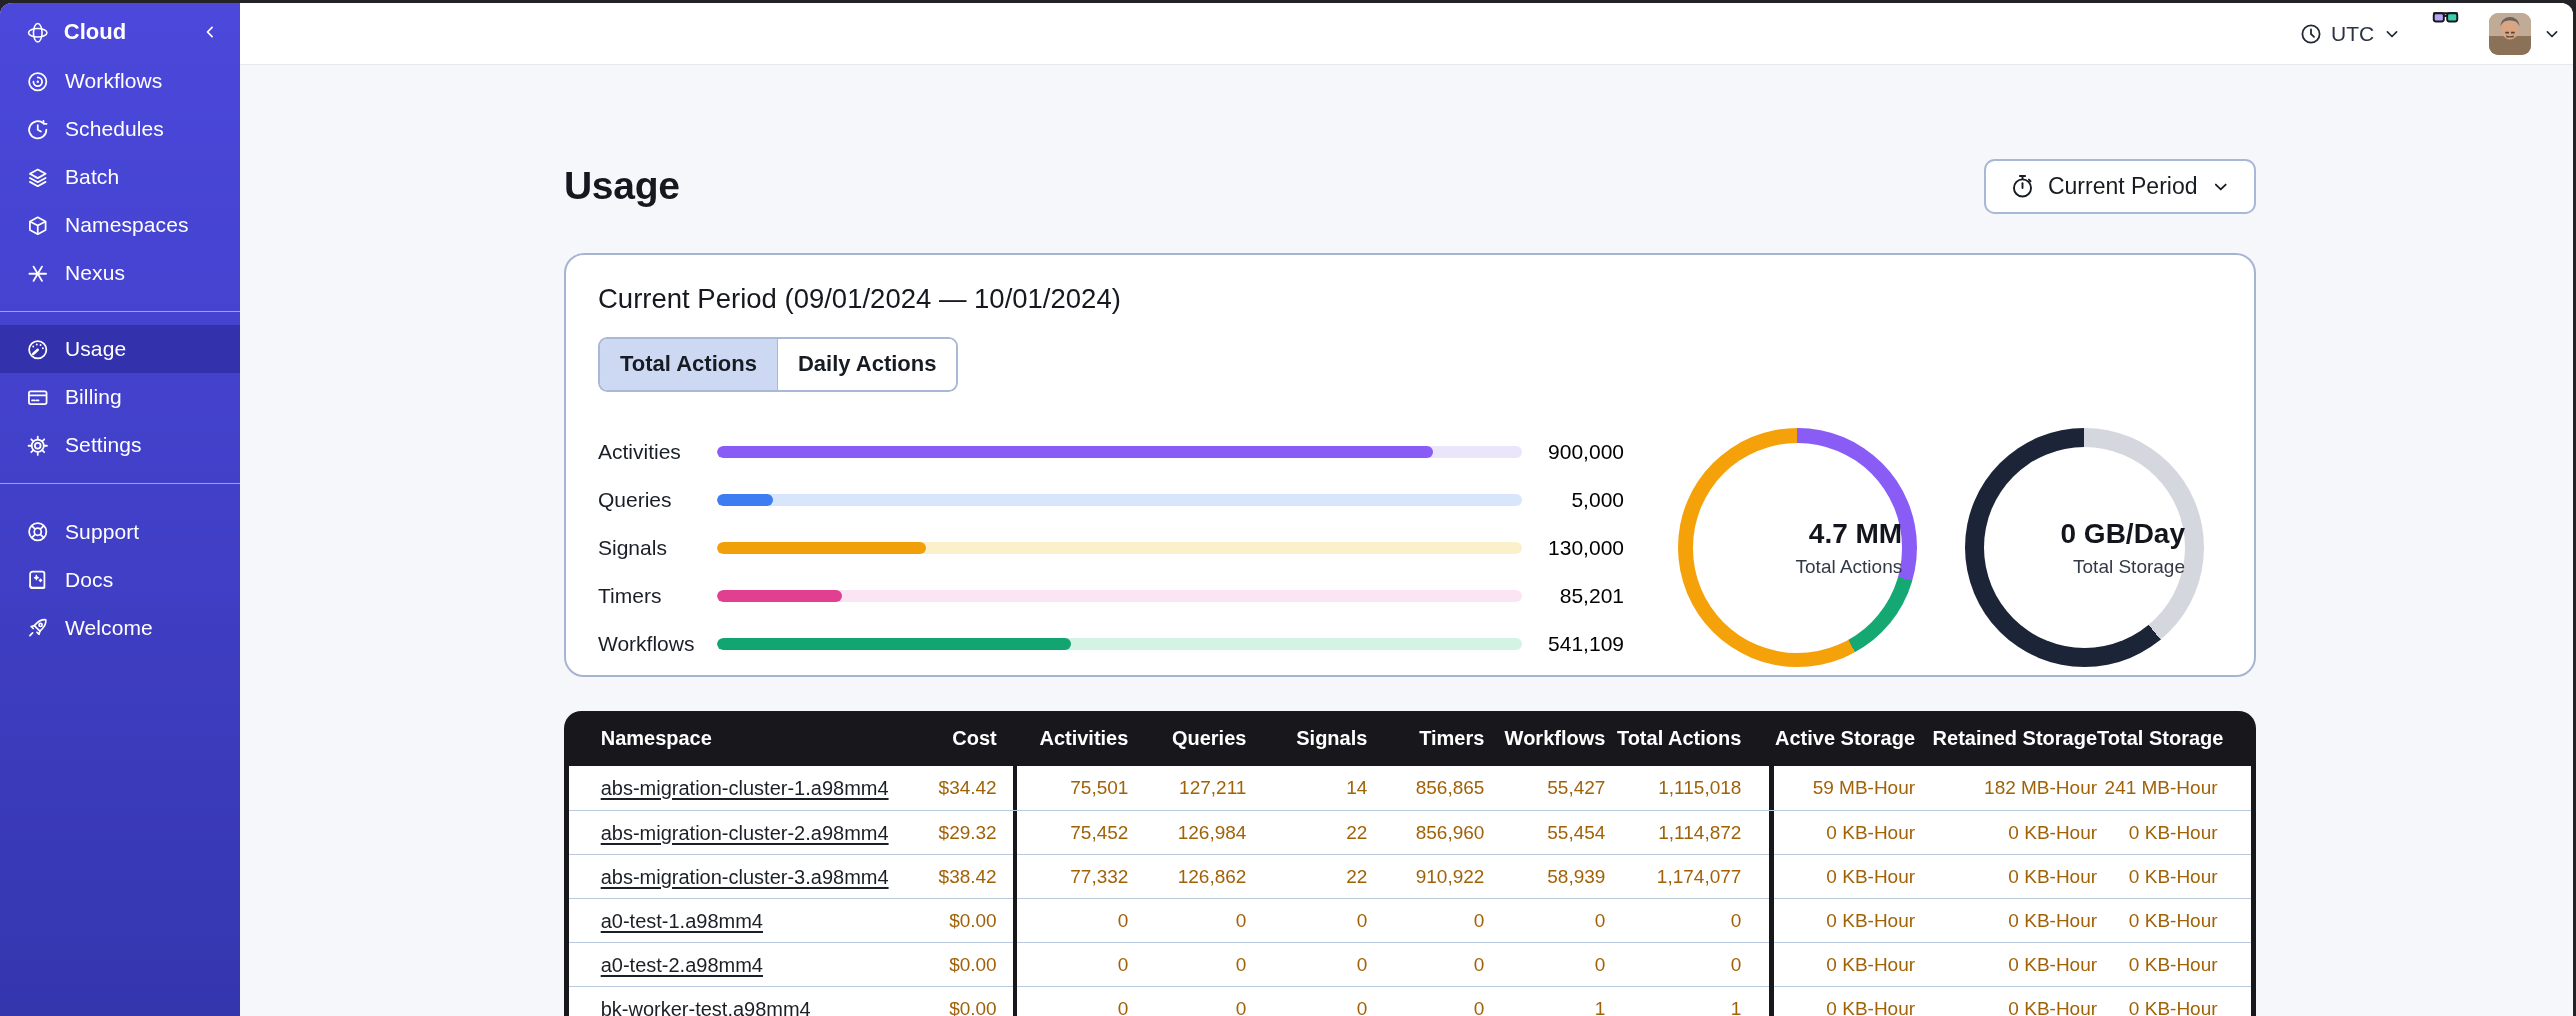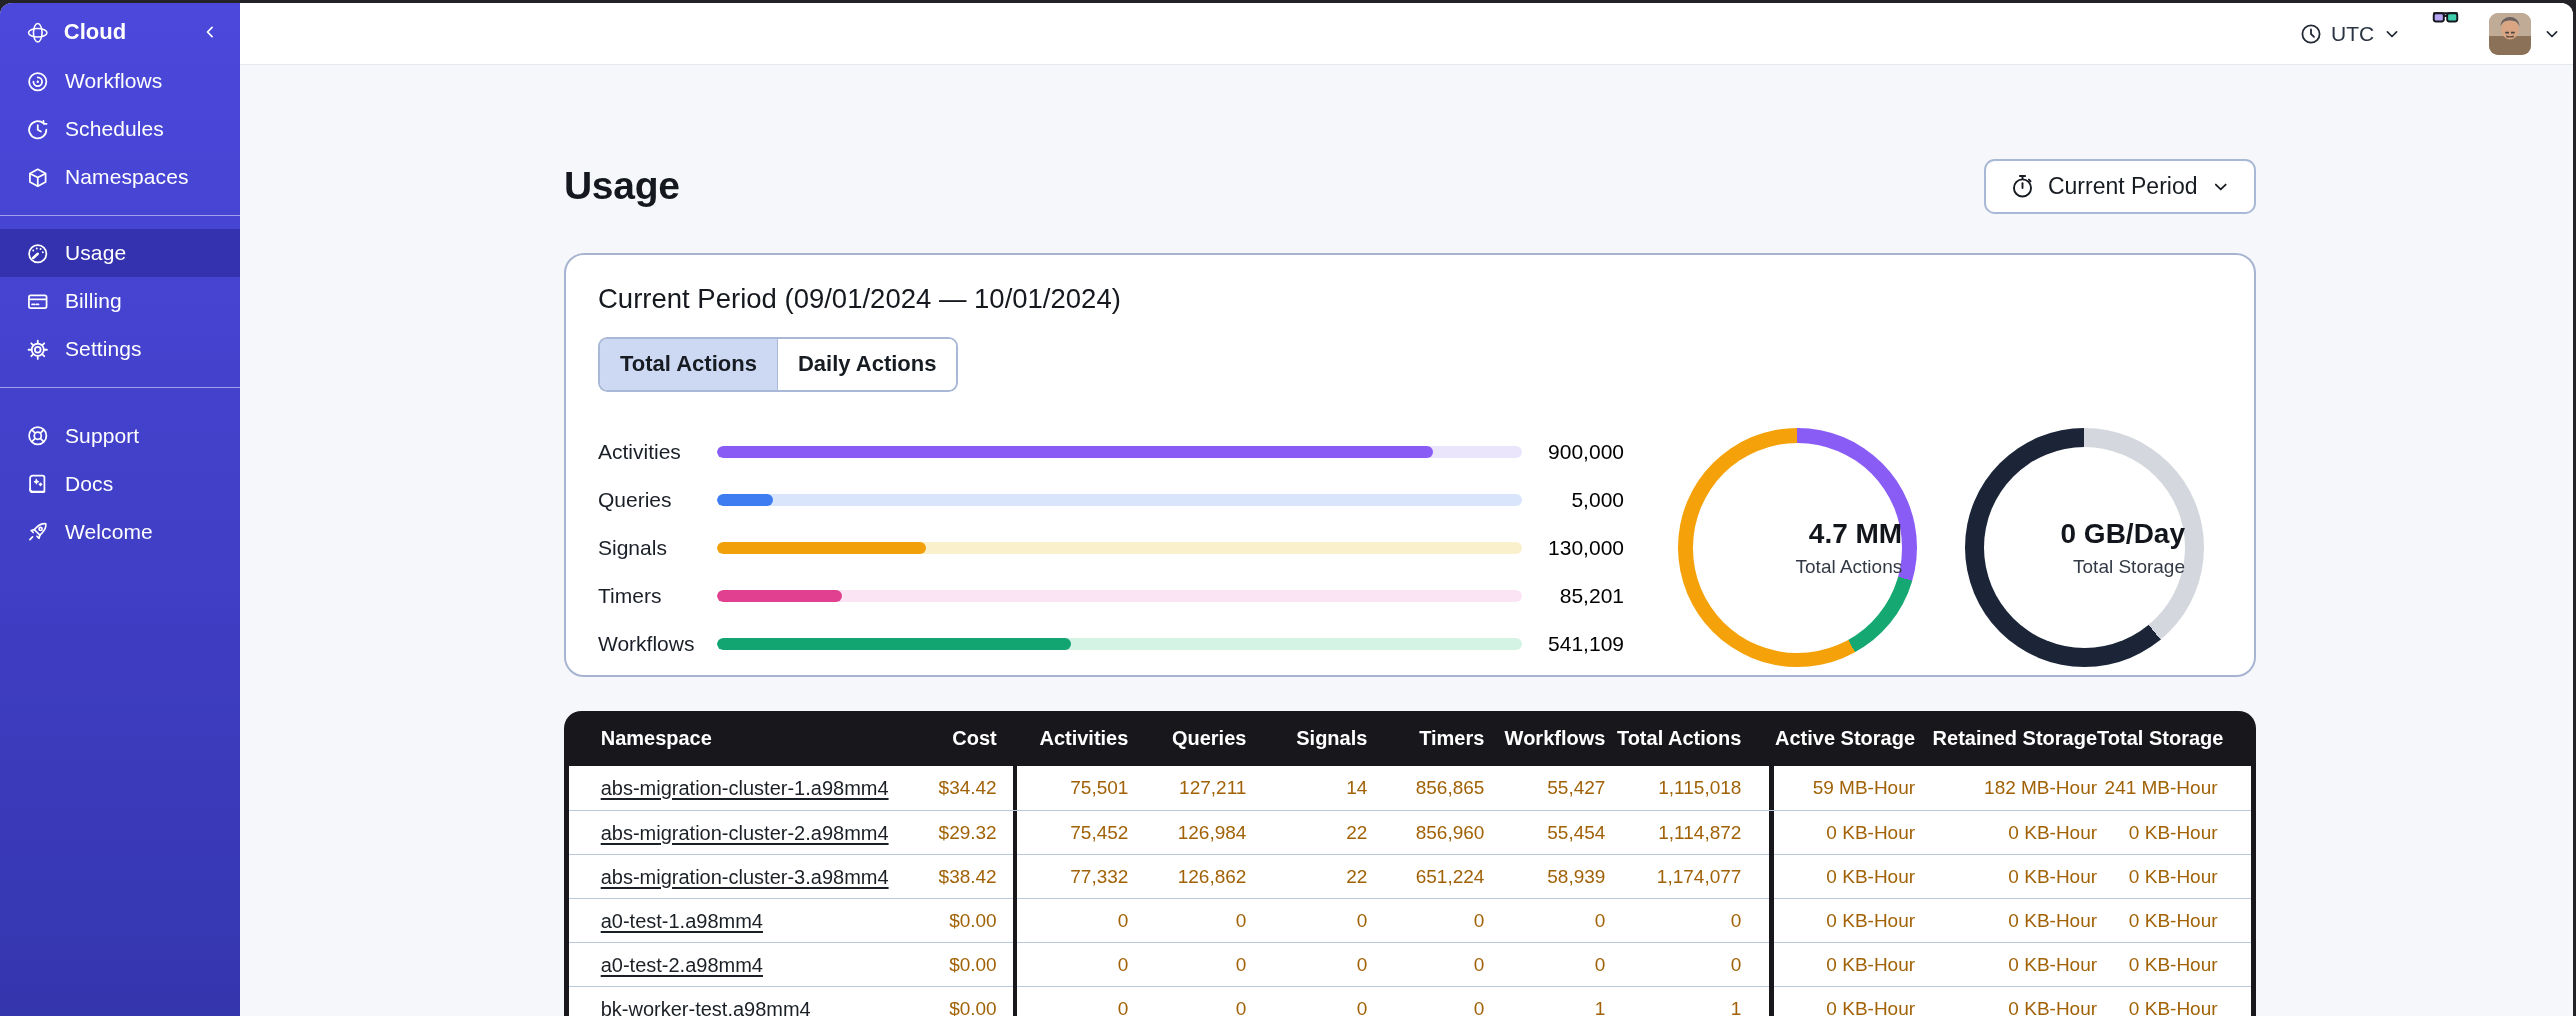--- a/index.html
+++ b/index.html
@@ -105,26 +105,44 @@
         <svg viewBox="0 0 24 24" width="23.5" height="23.5" fill="none" stroke="#fff" stroke-width="1.8" stroke-linecap="round" stroke-linejoin="round">
           <path d="M20.8 12a8.8 8.8 0 1 1-3.1-6.7"></path>
             <path d="M17.8 2.9l.2 3 3 .2"></path>
             <path d="M12 7.4V12l3.2 1.8"></path>
         </svg>
       </span>
       <span class="label">Schedules</span>
     </div>
     <div class="side-item">
       <span class="icon24">
+        <svg viewBox="0 0 24 24" width="23.5" height="23.5" fill="none" stroke="#fff" stroke-width="1.8" stroke-linecap="round" stroke-linejoin="round">
+          <path d="M12 3.6 20 8l-8 4.4L4 8Z"></path>
+            <path d="M20 12.2 12 16.6 4 12.2"></path>
+            <path d="M20 16.2 12 20.6 4 16.2"></path>
+        </svg>
+      </span>
+      <span class="label">Batch</span>
+    </div>
+    <div class="side-item">
+      <span class="icon24">
         <svg viewBox="0 0 24 24" width="23.5" height="23.5" fill="none" stroke="#fff" stroke-width="1.8" stroke-linejoin="round">
           <path d="M12 3.4 20 7.6v8.8L12 20.6 4 16.4V7.6Z"></path>
             <path d="M4 7.6l8 4.2 8-4.2M12 11.8v8.8"></path>
         </svg>
       </span>
       <span class="label">Namespaces</span>
+    </div>
+    <div class="side-item">
+      <span class="icon24">
+        <svg viewBox="0 0 24 24" width="23.5" height="23.5" fill="none" stroke="#fff" stroke-width="1.9" stroke-linecap="round">
+          <path d="M3.5 12h17M7.7 4.7l8.6 14.6M16.3 4.7 7.7 19.3"></path>
+        </svg>
+      </span>
+      <span class="label">Nexus</span>
     </div>
 
     <div class="side-divider"></div>
 
     <div class="side-item active">
       <span class="icon24">
         <svg viewBox="0 0 24 24" width="23.5" height="23.5" fill="none" stroke="#fff" stroke-width="1.8" stroke-linecap="round">
           <circle cx="12" cy="12" r="8.8"></circle>
             <path d="M12 12 7.3 16.3" stroke-width="2.6"></path>
           <circle cx="7.4" cy="8.6" r="1" fill="#fff" stroke="none"></circle>
@@ -367,21 +385,21 @@
             <div class="cell-r num pad47">0 KB-Hour</div>
           </div>
 
           <div class="t-grid t-row">
             <div class="ns-cell"><span class="ns-link">abs-migration-cluster-3.a98mm4</span></div>
             <div class="cell-r num pad24">$38.42</div>
             <div class="divider-v"></div>
             <div class="cell-r num">77,332</div>
             <div class="cell-r num">126,862</div>
             <div class="cell-r num">22</div>
-            <div class="cell-r num">651,224</div>
+            <div class="cell-r num">910,922</div>
             <div class="cell-r num">58,939</div>
             <div class="cell-r num pad42">1,174,077</div>
             <div class="divider-v"></div>
             <div class="cell-r num">0 KB-Hour</div>
             <div class="cell-r num">0 KB-Hour</div>
             <div class="cell-r num pad47">0 KB-Hour</div>
           </div>
 
           <div class="t-grid t-row">
             <div class="ns-cell"><span class="ns-link">a0-test-1.a98mm4</span></div>

